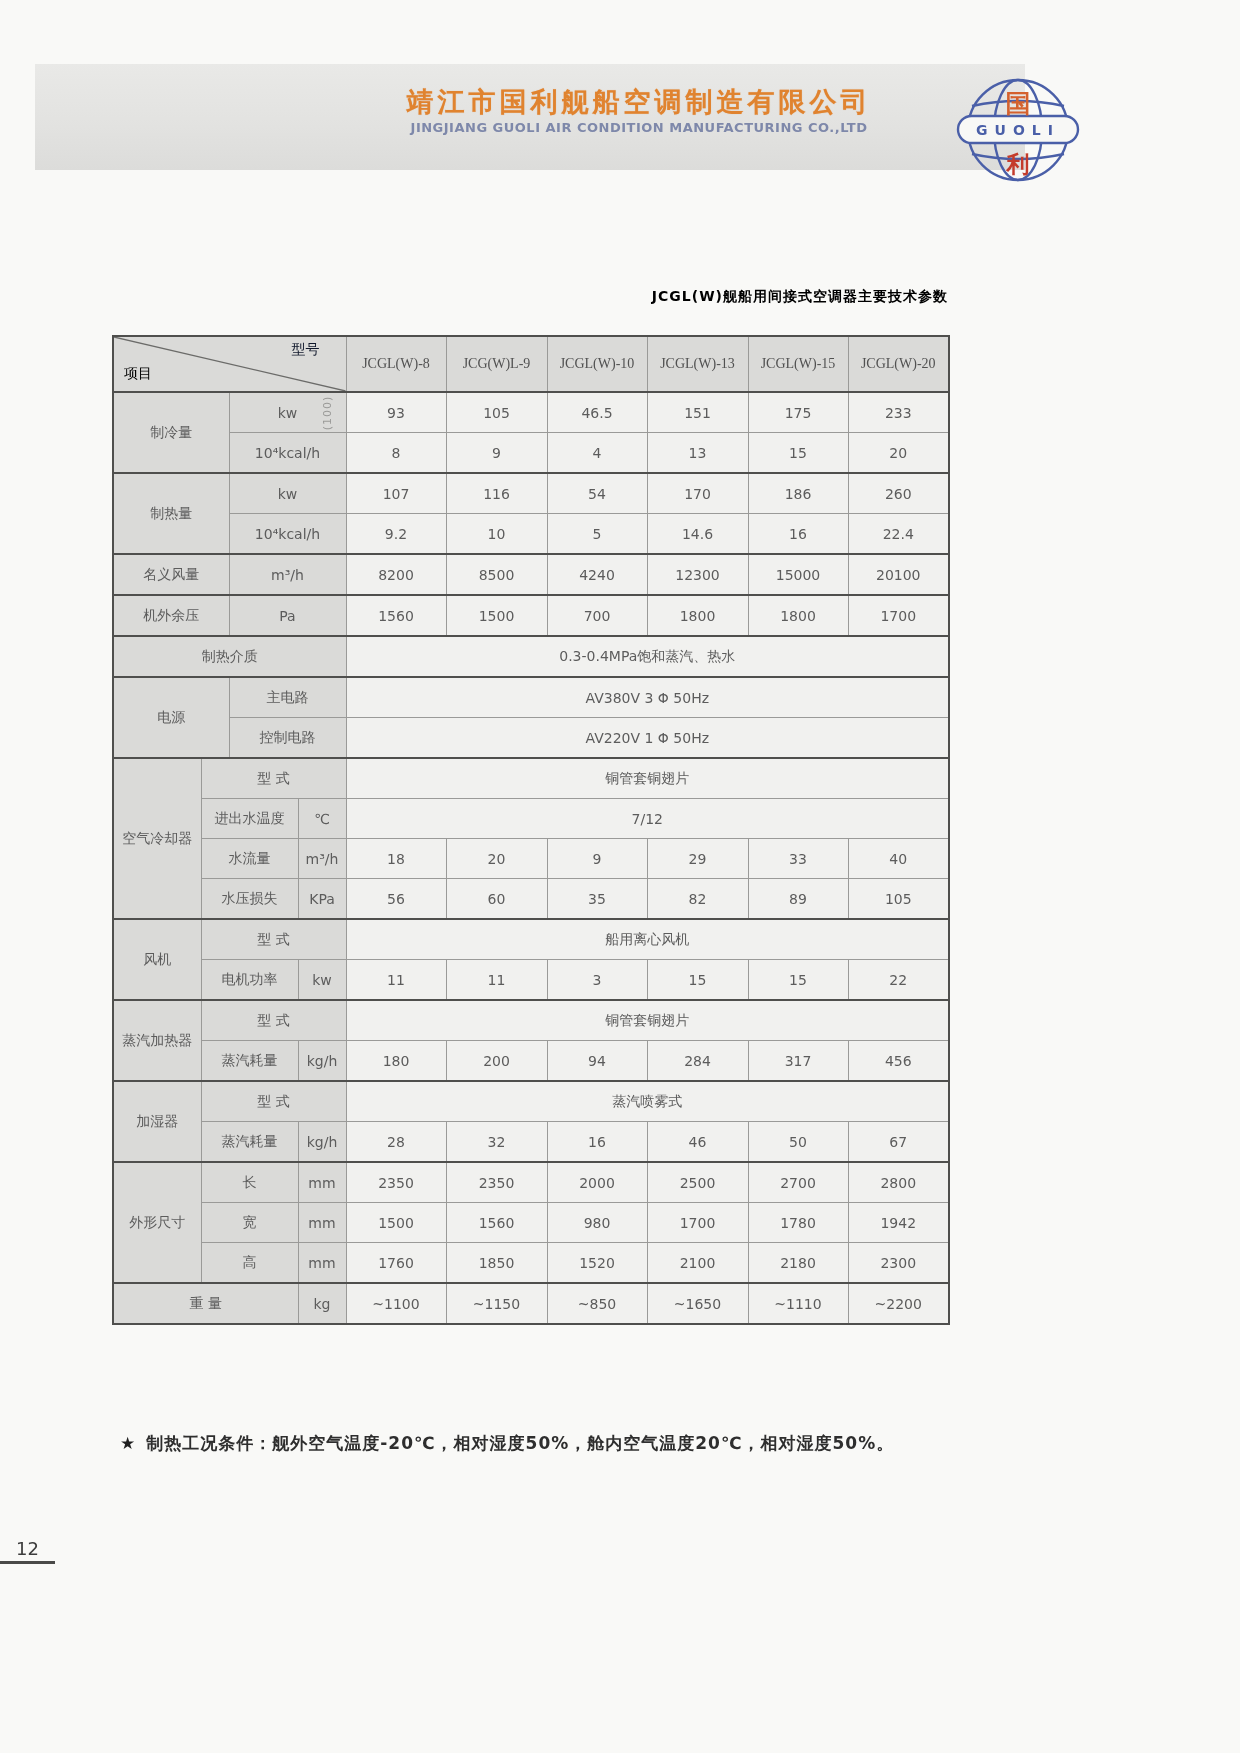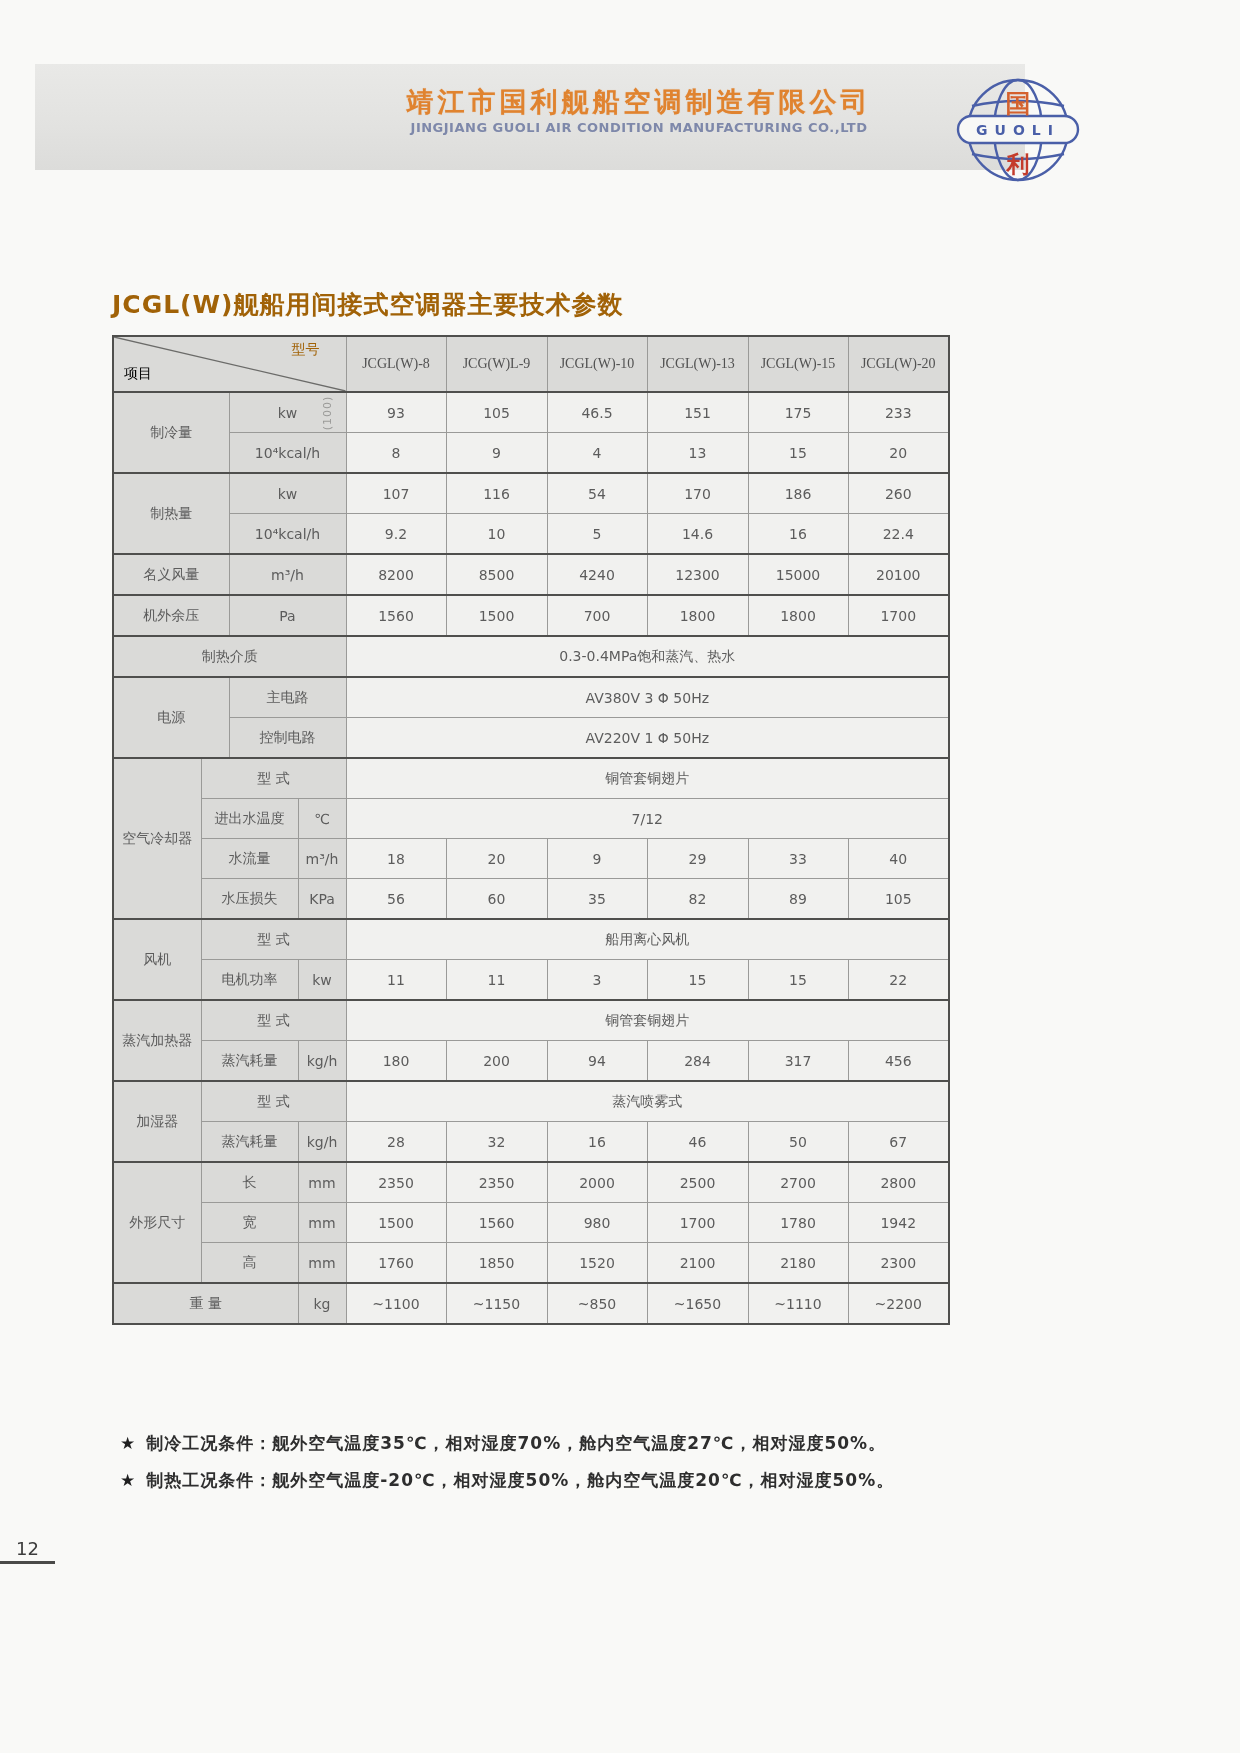--- a/index.html
+++ b/index.html
@@ -21,22 +21,22 @@
     font-size:27px;font-weight:bold;color:#e0832f;letter-spacing:4px;
     text-shadow:0 0 1px rgba(224,131,47,.4);white-space:nowrap;
   }
   .company-en{
     font-size:13px;font-weight:bold;color:#7e88aa;
     letter-spacing:.5px;white-space:nowrap;
   }
   .logo{position:absolute;left:952px;top:66px;width:132px;height:128px;}
   
   .doc-title{
-    position:absolute;left:112px;top:288px;width:836px;text-align:left;
-    font-size:25px;font-weight:bold;color:#a16207;letter-spacing:1px;
+    position:absolute;left:112px;top:288px;width:836px;text-align:right;
+    font-size:14px;font-weight:bold;color:#000000;letter-spacing:1px;
   }
   
   table.spec{
     position:absolute;left:112px;top:335px;width:836px;
     border-collapse:collapse;table-layout:fixed;
     border:2px solid #4f4f4d;
     background:#f1f1ef;
   }
   table.spec td,table.spec th{
     border:1px solid #9a9a98;
@@ -44,21 +44,21 @@
     text-align:center;vertical-align:middle;
     padding:2px 3px;height:35px;
     color:#5c5c5c;overflow:hidden;
   }
   table.spec th{background:#dadad8;color:#515151;height:50px;font-family:Liberation Serif, serif;}
   td.g,td.l,td.u{background:#dadad8;color:#4f4f4f;}
   td.v,td.m{background:#f1f1ef;}
   tr.sec>td{border-top:2px solid #4f4f4d;}
   td.diag{background:#dadad8;position:relative;padding:0;}
   td.diag svg{position:absolute;left:0;top:0;width:100%;height:100%;}
-  .diag-model{position:absolute;right:26px;top:4px;font-size:14px;color:#a16207;}
+  .diag-model{position:absolute;right:26px;top:4px;font-size:14px;color:#0f172a;}
   .diag-item{position:absolute;left:10px;bottom:8px;font-size:14px;color:#000000;}
   .cell-wrap{position:relative;width:100%;height:100%;display:flex;align-items:center;justify-content:center;}
   .margin-note{
     position:absolute;right:-2px;top:50%;
     transform:translateY(-50%) rotate(-90deg);
     font-size:11px;color:#9a9a98;letter-spacing:1px;white-space:nowrap;
   }
   
   .notes{position:absolute;left:120px;top:1432px;width:900px;}
   .note-line{
@@ -324,22 +324,19 @@
         <td class="v">~850</td>
         <td class="v">~1650</td>
         <td class="v">~1110</td>
         <td class="v">~2200</td>
       </tr>
     </tbody>
 </table>
 
 <div class="notes">
   <div class="note-line">
-    <span class="star">★</span><span>制冷工况条件：舰外空气温度35℃，相对湿度70%，舱内空气温度27℃，相对湿度50%。</span>
-  </div>
-  <div class="note-line">
     <span class="star">★</span><span>制热工况条件：舰外空气温度-20℃，相对湿度50%，舱内空气温度20℃，相对湿度50%。</span>
   </div>
 </div>
 
 <div class="page-num">
   <span>12</span>
 </div>
 
 </body></html>

